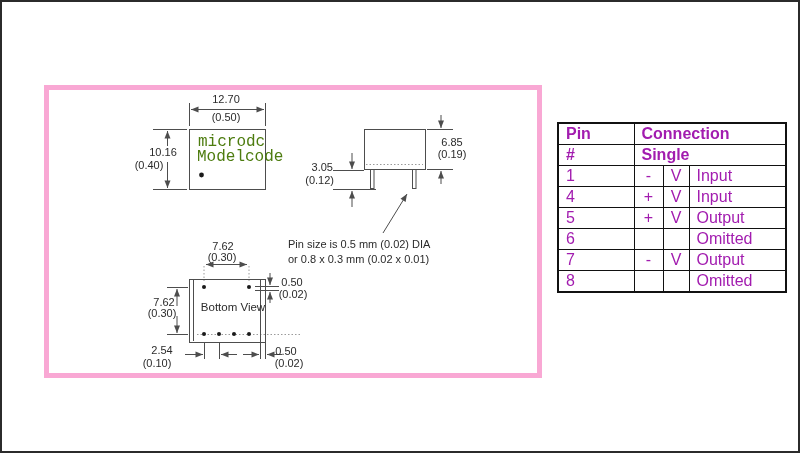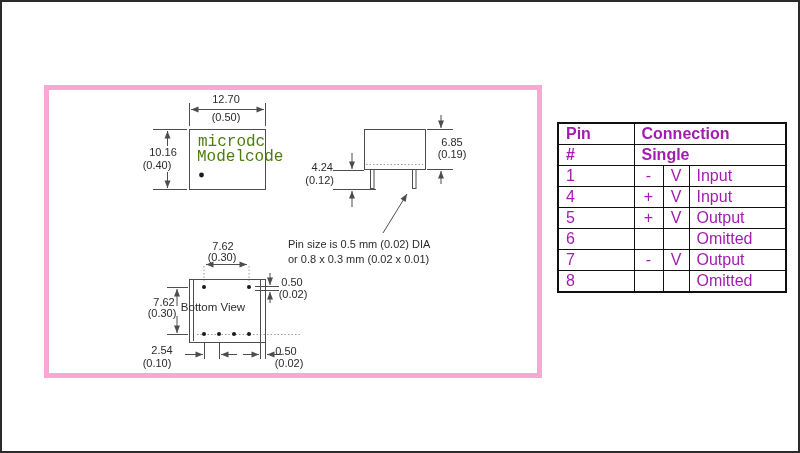--- a/index.html
+++ b/index.html
@@ -105,36 +105,36 @@
         <line x1="206" y1="196.5" x2="230" y2="196.5"></line>
         <line x1="206" y1="200.5" x2="230" y2="200.5"></line>
         <line x1="221" y1="183" x2="221" y2="195" marker-end="url(#mR)"></line>
         <line x1="221" y1="213" x2="221" y2="202" marker-end="url(#mR)"></line>
       </g>
     </svg>
 
     <div class="lbl c" style="left:177px;top:3px;">12.70</div>
     <div class="lbl c" style="left:177px;top:21px;">(0.50)</div>
     <div class="lbl c wb" style="left:114px;top:56px;">10.16</div>
-    <div class="lbl c wb" style="left:108px;top:69px;">(0.40)</div>
+    <div class="lbl c wb" style="left:100px;top:69px;">(0.40)</div>
     <div class="lbl pkgtxt" style="left:149px;top:46px;">microdc</div>
     <div class="lbl pkgtxt" style="left:148px;top:61px;">Modelcode</div>
 
     <div class="lbl c" style="left:403px;top:46px;">6.85</div>
     <div class="lbl c" style="left:403px;top:58px;">(0.19)</div>
-    <div class="lbl" style="left:244px;top:71px;width:40px;text-align:right;">4.24</div>
+    <div class="lbl" style="left:244px;top:71px;width:40px;text-align:right;">3.05</div>
     <div class="lbl" style="left:245px;top:84px;width:40px;text-align:right;">(0.12)</div>
     <div class="lbl" style="left:239px;top:148px;">Pin size is 0.5 mm (0.02) DIA</div>
     <div class="lbl" style="left:239px;top:163px;">or 0.8 x 0.3 mm (0.02 x 0.01)</div>
 
     <div class="lbl c" style="left:174px;top:150px;">7.62</div>
     <div class="lbl c" style="left:173px;top:161px;">(0.30)</div>
     <div class="lbl c" style="left:115px;top:206px;">7.62</div>
     <div class="lbl c" style="left:113px;top:217px;">(0.30)</div>
-    <div class="lbl c bvlabel" style="left:164px;top:211px;">Bottom View</div>
+    <div class="lbl c bvlabel" style="left:184px;top:211px;">Bottom View</div>
     <div class="lbl c" style="left:113px;top:254px;">2.54</div>
     <div class="lbl c" style="left:108px;top:267px;">(0.10)</div>
     <div class="lbl c" style="left:237px;top:255px;">0.50</div>
     <div class="lbl c" style="left:240px;top:267px;">(0.02)</div>
     <div class="lbl c" style="left:243px;top:186px;">0.50</div>
     <div class="lbl c" style="left:244px;top:198px;">(0.02)</div>
   </div>
 
   <table class="pintable">
     <colgroup>

